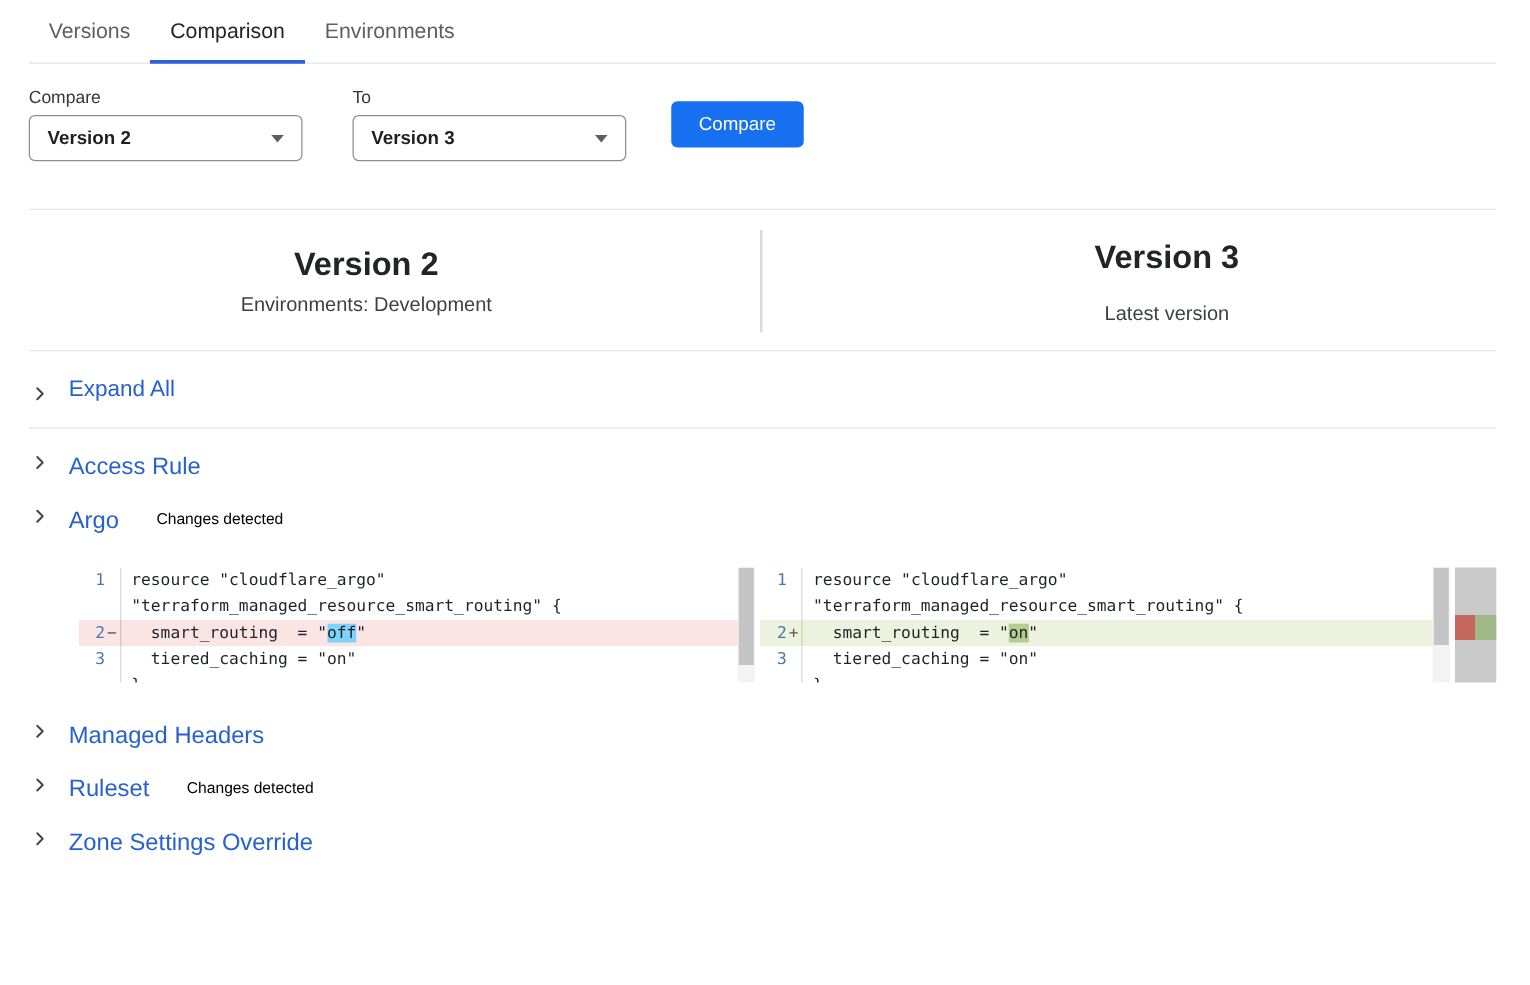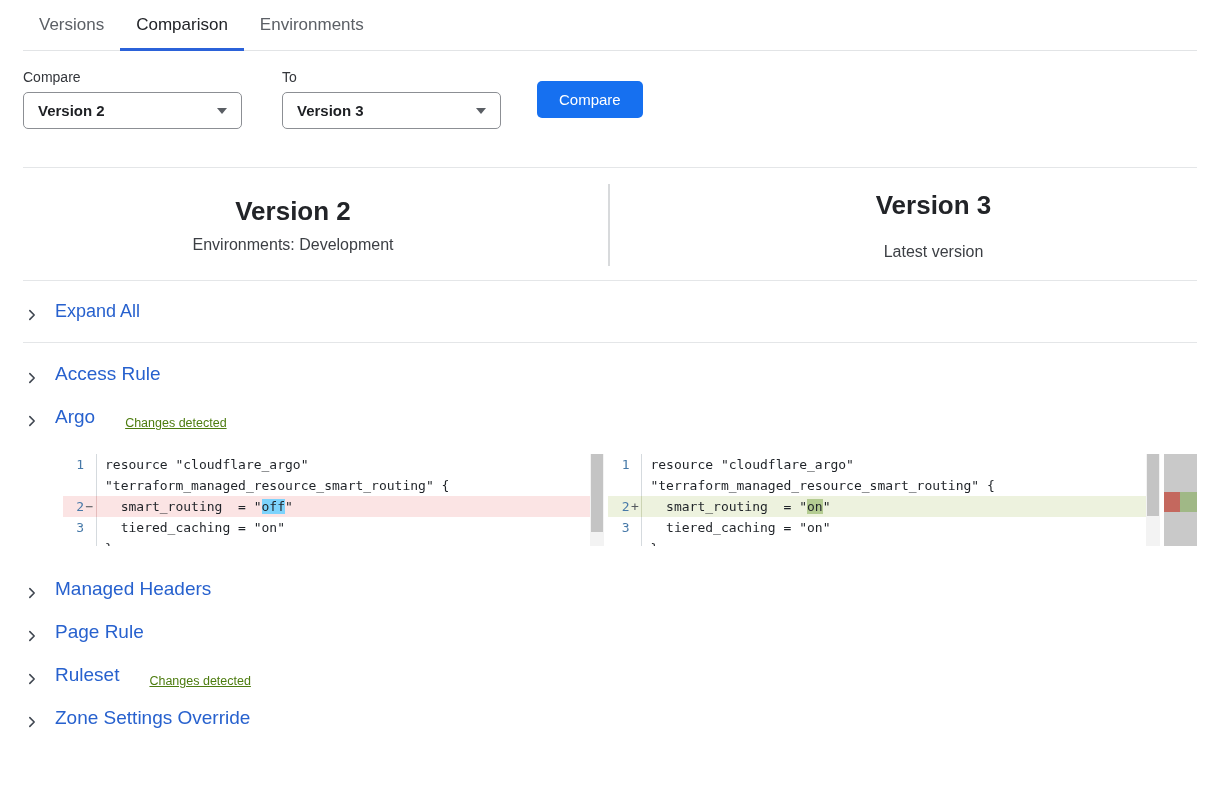--- a/index.html
+++ b/index.html
@@ -41,23 +41,23 @@
   .vtitle { font-size:26px; font-weight:700; color:#222428; line-height:32px; }
   .vsub   { font-size:16px; color:#3c3f44; margin-top:7px; line-height:21px; }
   .vbadge { font-size:16px; color:#3c3f44; margin-top:20px; line-height:21px; }
 
   
   .rowlink { display:flex; align-items:flex-end; gap:16px; cursor:pointer; }
   .chev { color:#3f4650; display:flex; align-items:center; }
   .expand-row { padding:20px 2px; }
   .expand-label { font-size:18px; color:#2761ce; }
   .sections { margin-top:10px; }
-  .section-row { display:flex; align-items:flex-end; gap:16px; padding:10px 2px; margin-top:1px; cursor:pointer; }
+  .section-row { display:flex; align-items:flex-start; gap:16px; padding:10px 2px; margin-top:1px; cursor:pointer; }
   .section-label { font-size:19px; color:#2761ce; }
-  .section-badge { font-size:12.5px; color:#4d7c0f; margin-left:14px; position:relative; top:2px;text-decoration:underline; }
+  .section-badge { font-size:12.5px; color:#000000; margin-left:14px; position:relative; top:2px; }
 
   
   .diff-wrap { display:flex; margin:16px 0 22px 40px; }
   .diff-panel { position:relative; height:92px; overflow:hidden; background:#fff; }
   .diff-panel.left  { width:553px; }
   .diff-panel.right { width:563px; margin-left:4px; }
   .diff-line { display:flex; height:21px; line-height:21px;
                font-family:"DejaVu Sans Mono", monospace; font-size:13px; color:#1f2328; }
   .gutter { width:34px; flex:0 0 34px; display:flex; justify-content:flex-end;
             border-right:1px solid #d5dade; padding-right:1px; }
@@ -252,28 +252,20 @@
 
     <div class="section-row">
       <span class="chev">
         <svg width="14" height="14" viewBox="0 0 16 16">
             <path d="M5.5 3l5 5-5 5" fill="none" stroke="currentColor" stroke-width="1.8" stroke-linecap="round" stroke-linejoin="round"></path>
           </svg>
       </span>
       <span class="section-label">Managed Headers</span>
     </div>
 
-    <div class="section-row">
-      <span class="chev">
-        <svg width="14" height="14" viewBox="0 0 16 16">
-            <path d="M5.5 3l5 5-5 5" fill="none" stroke="currentColor" stroke-width="1.8" stroke-linecap="round" stroke-linejoin="round"></path>
-          </svg>
-      </span>
-      <span class="section-label">Page Rule</span>
-    </div>
 
     <div class="section-row">
       <span class="chev">
         <svg width="14" height="14" viewBox="0 0 16 16">
             <path d="M5.5 3l5 5-5 5" fill="none" stroke="currentColor" stroke-width="1.8" stroke-linecap="round" stroke-linejoin="round"></path>
           </svg>
       </span>
       <span class="section-label">Ruleset</span>
       <span class="section-badge">Changes detected</span>
     </div>

